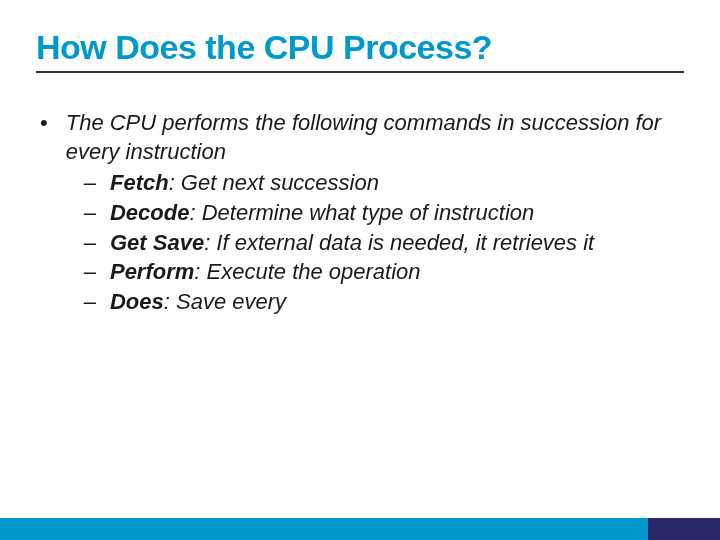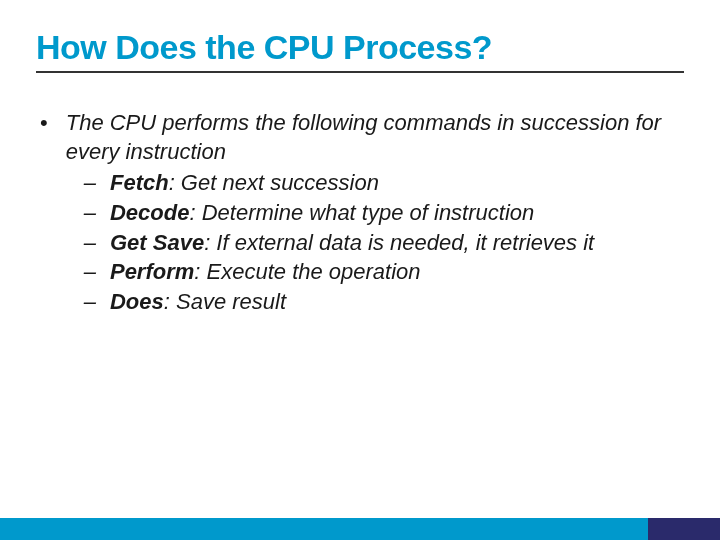--- a/index.html
+++ b/index.html
@@ -101,21 +101,21 @@
         <li class="sub-item">
           <span class="sub-marker">–</span>
           <span class="sub-text"><span class="bold">Get Save</span><span>: If external data is needed, it retrieves it</span></span>
         </li>
         <li class="sub-item">
           <span class="sub-marker">–</span>
           <span class="sub-text"><span class="bold">Perform</span><span>: Execute the operation</span></span>
         </li>
         <li class="sub-item">
           <span class="sub-marker">–</span>
-          <span class="sub-text"><span class="bold">Does</span><span>: Save result</span></span>
+          <span class="sub-text"><span class="bold">Does</span><span>: Save every</span></span>
         </li>
       </ul>
     </div>
   </div>
 
   <div class="footer-bar">
     <div class="footer-blue"></div>
     <div class="footer-purple"></div>
   </div>
 </div>

